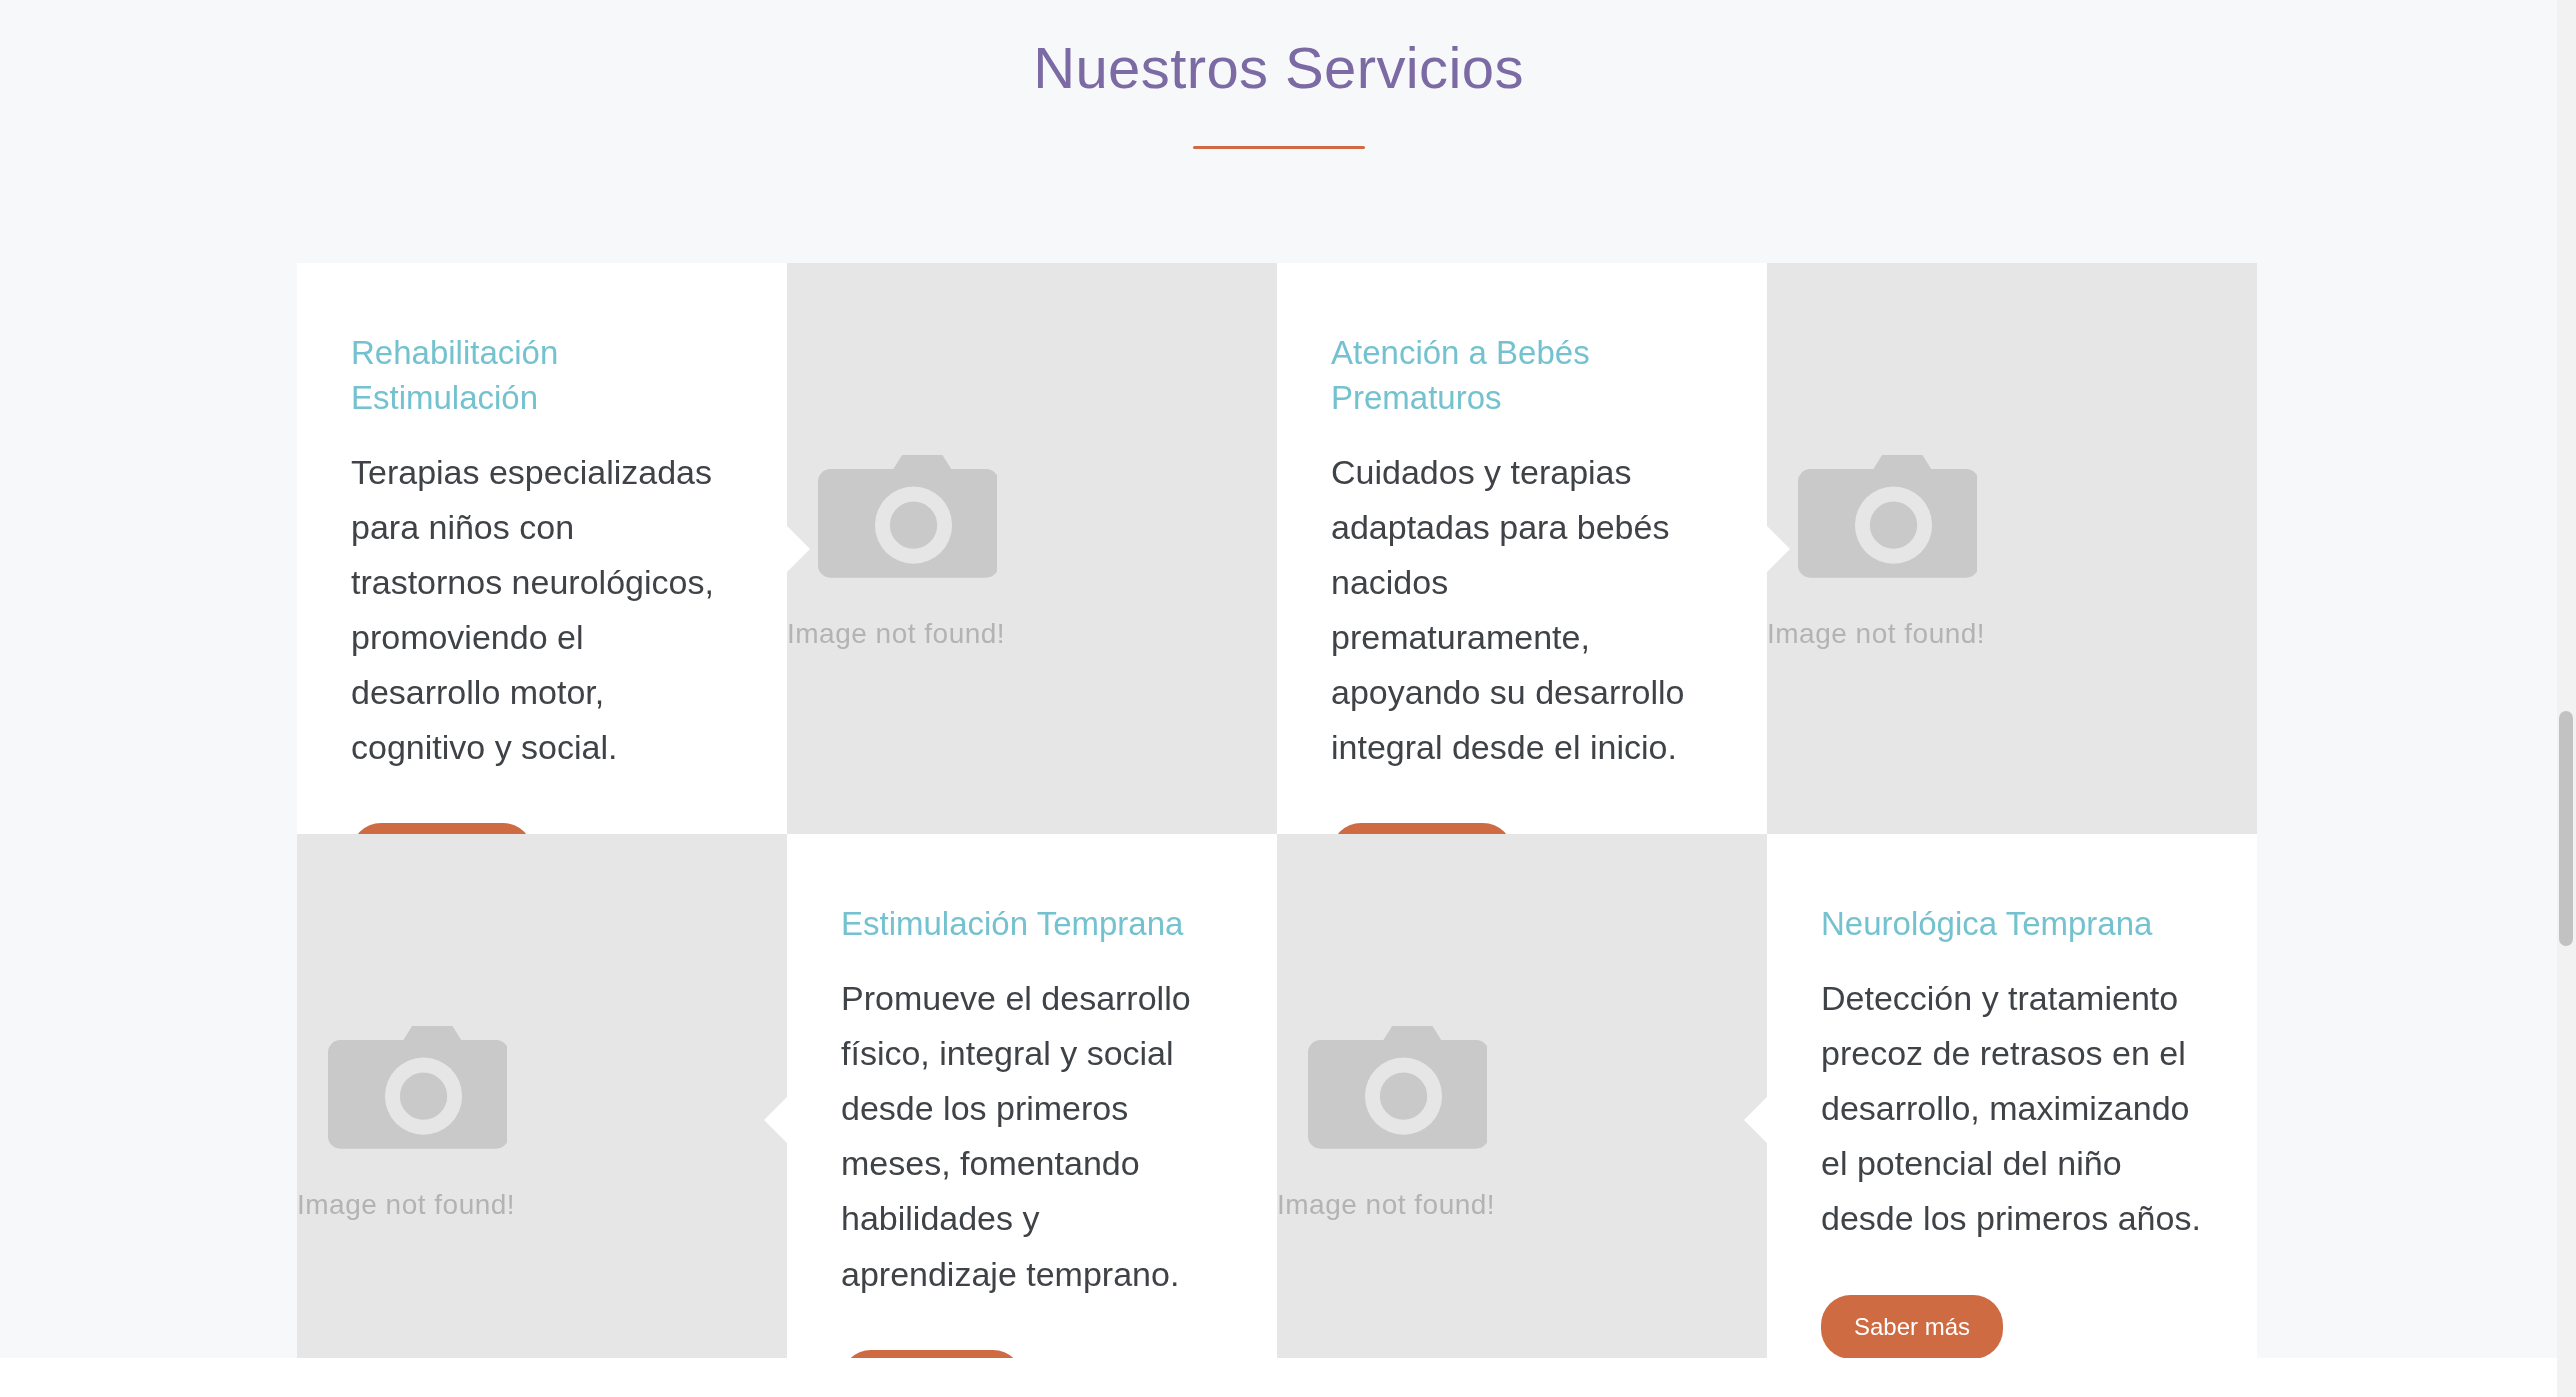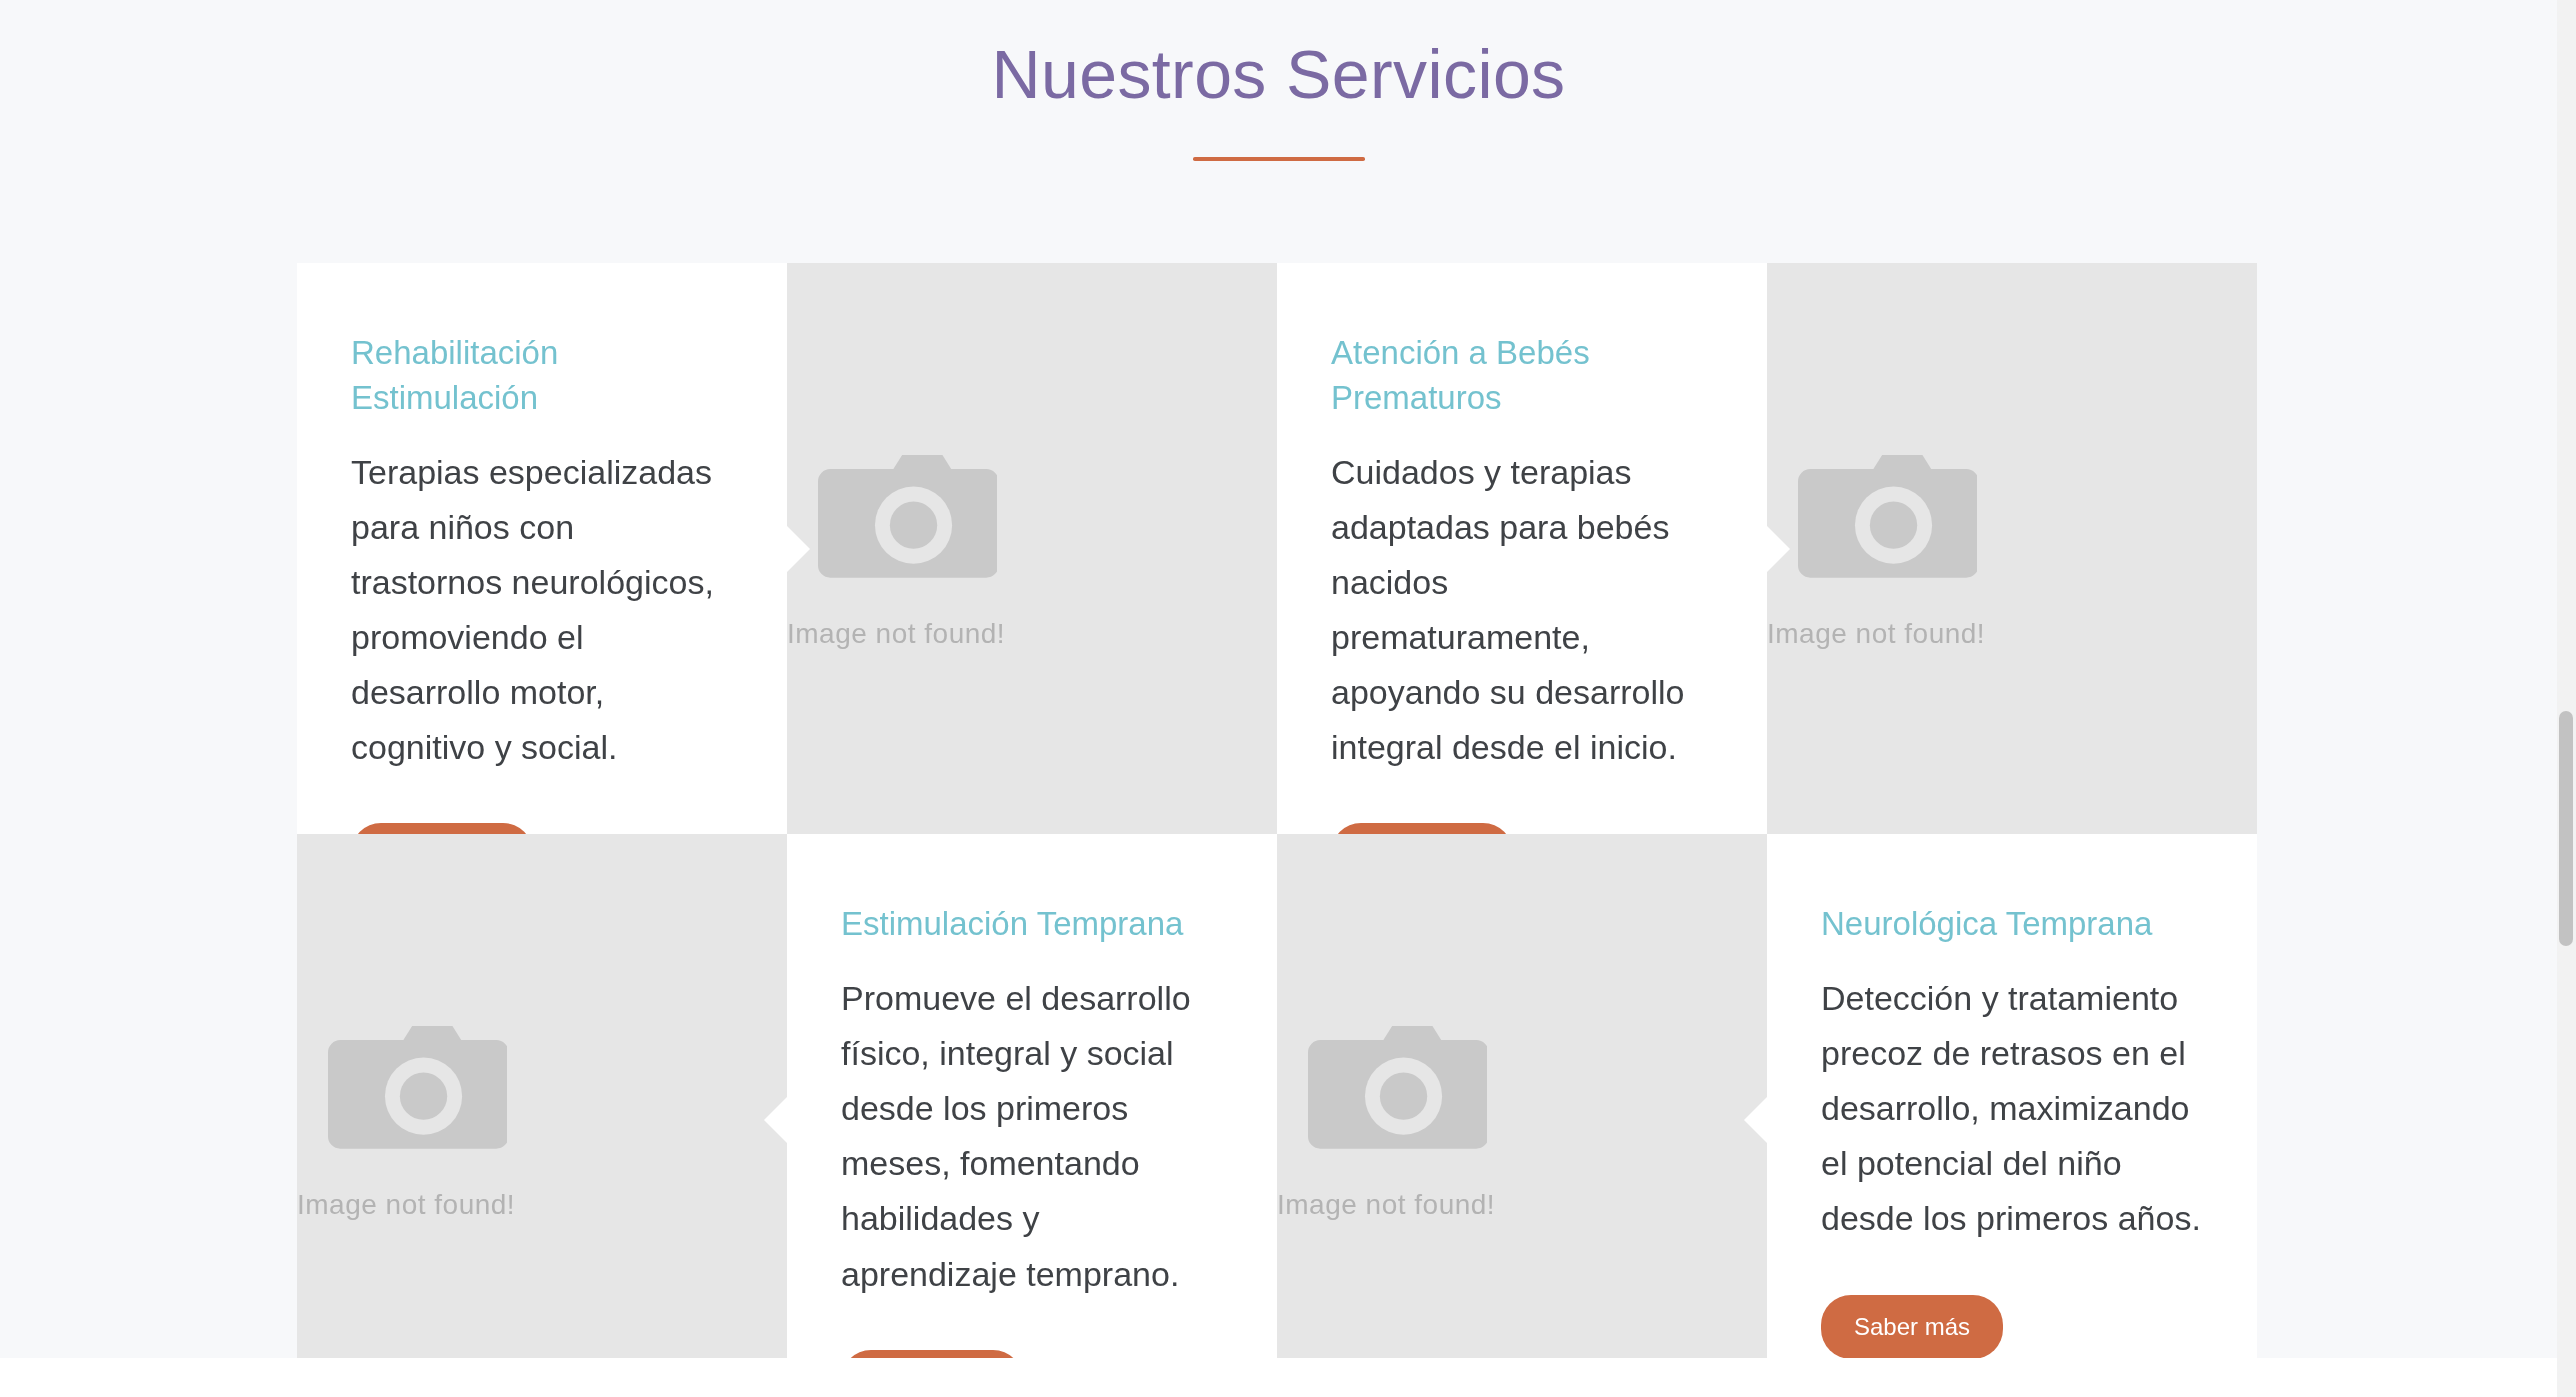--- a/index.html
+++ b/index.html
@@ -24,21 +24,21 @@
     background: #f7f8fa;
     overflow: hidden;
   }
 
   
   .section-head {
     padding-top: 35px;
     text-align: center;
   }
   .section-title {
-    font-size: 68px;
+    font-size: 58px;
     line-height: 1.15;
     font-weight: 400;
     color: #7b6aa3;
     letter-spacing: 0.4px;
     margin: 0;
   }
   .title-rule {
     width: 172px;
     height: 3.5px;
     background: #cf6b43;

